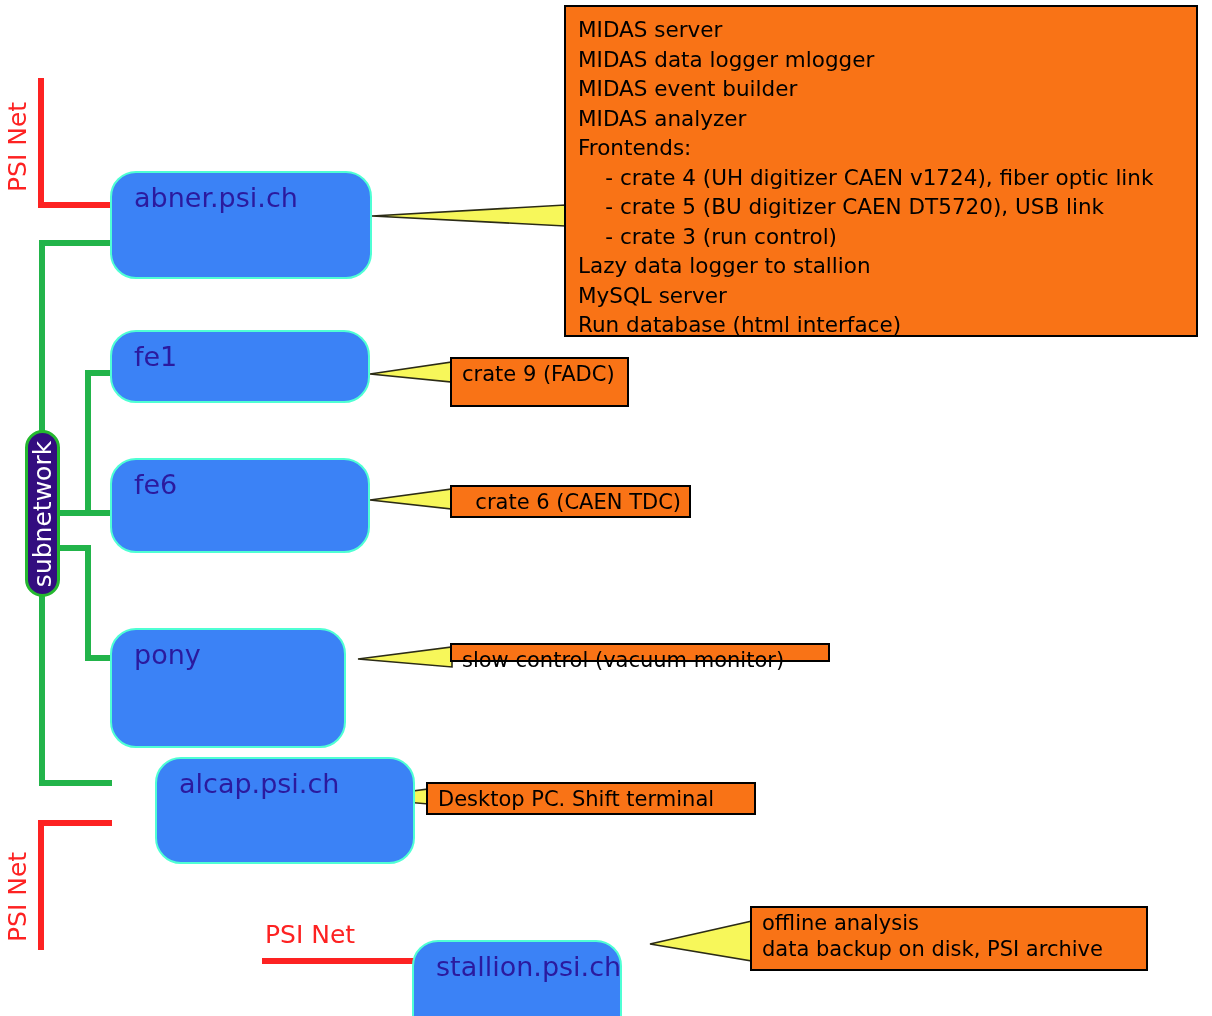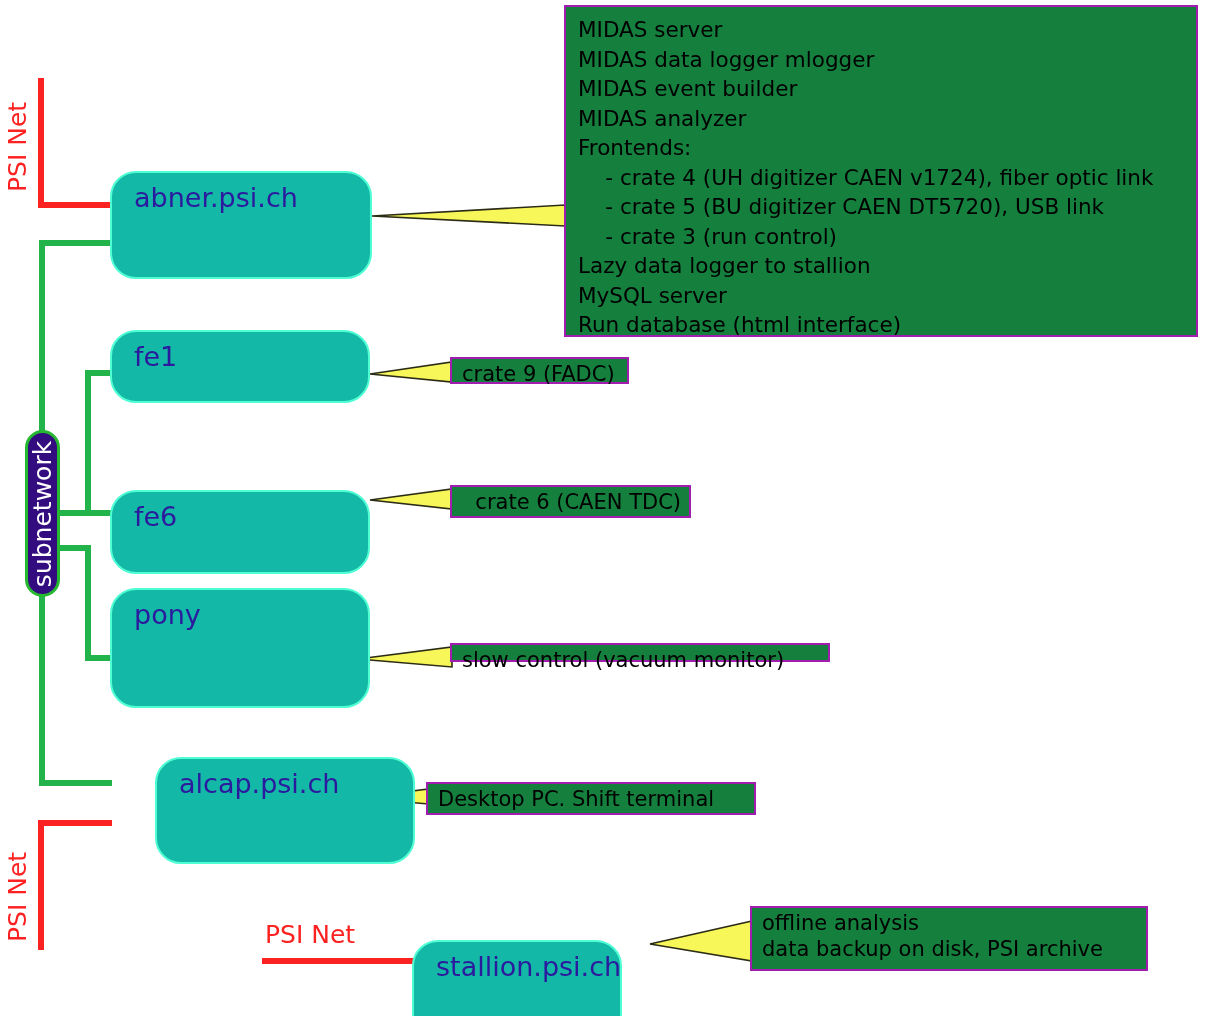--- a/index.html
+++ b/index.html
@@ -23,21 +23,21 @@
   #wires {
     position: absolute;
     left: 0; top: 0;
     width: 1212px;
     height: 1016px;
   }
   
   .node {
     position: absolute;
     box-sizing: border-box;
-    background: #14b8a6;
+    background: #3b82f6;
     border: 2px solid #4fffd4;
     border-radius: 26px;
   }
   .node-label {
     position: absolute;
     left: 22px;
     top: 9px;
     color: #2b1a9e;
     font-size: 27px;
     line-height: 32px;
@@ -59,22 +59,22 @@
     transform-origin: center center;
     color: #ffffff;
     font-size: 25px;
     line-height: 28px;
     white-space: nowrap;
   }
   
   .note {
     position: absolute;
     box-sizing: border-box;
-    background: #15803d;
-    border: 2px solid #a21caf;
+    background: #f97316;
+    border: 2px solid #000000;
     color: #000000;
     font-size: 21px;
     line-height: 26px;
     white-space: pre;
     padding: 2px 8px 3px 10px;
   }
   .note.big {
     font-size: 21.5px;
     line-height: 29.5px;
     padding: 8px 10px 6px 12px;
@@ -149,25 +149,25 @@
   </div>
 
   <div class="node" style="left:110px; top:171px; width:262px; height:108px;">
     <span class="node-label">abner.psi.ch</span>
   </div>
 
   <div class="node" style="left:110px; top:330px; width:260px; height:73px;padding-left:48px;">
     <span class="node-label">fe1</span>
   </div>
 
-  <div class="node" style="left:110px; top:458px; width:260px; height:84px;margin-top:32px;">
+  <div class="node" style="left:110px; top:458px; width:260px; height:95px;">
     <span class="node-label">fe6</span>
   </div>
 
-  <div class="node" style="left:110px; top:588px; width:260px; height:120px;">
+  <div class="node" style="left:110px; top:628px; width:236px; height:120px;">
     <span class="node-label">pony</span>
   </div>
 
   <div class="node" style="left:110px; top:757px; width:260px; height:107px;margin-left:45px;">
     <span class="node-label">alcap.psi.ch</span>
   </div>
 
   <div class="node" style="left:412px; top:940px; width:210px; height:118px;">
     <span class="node-label">stallion.psi.ch</span>
   </div>
@@ -177,21 +177,21 @@
 MIDAS event builder
 MIDAS analyzer
 Frontends:
     - crate 4 (UH digitizer CAEN v1724), fiber optic link
     - crate 5 (BU digitizer CAEN DT5720), USB link
     - crate 3 (run control)
 Lazy data logger to stallion
 MySQL server
 Run database (html interface)</div>
 
-  <div class="note" style="left:450px; top:357px; width:179px; height:27px;">crate 9 (FADC)</div>
+  <div class="note" style="left:450px; top:357px; width:179px; height:50px;">crate 9 (FADC)</div>
 
   <div class="note" style="left:450px; top:485px; width:241px; height:33px;text-align:right;">crate 6 (CAEN TDC)</div>
 
   <div class="note" style="left:450px; top:643px; width:380px; height:19px;">slow control (vacuum monitor)</div>
 
   <div class="note" style="left:426px; top:782px; width:330px; height:33px;">Desktop PC. Shift terminal</div>
 
   <div class="note" style="left:750px; top:906px; width:398px; height:65px;">offline analysis
 data backup on disk, PSI archive</div>
 

